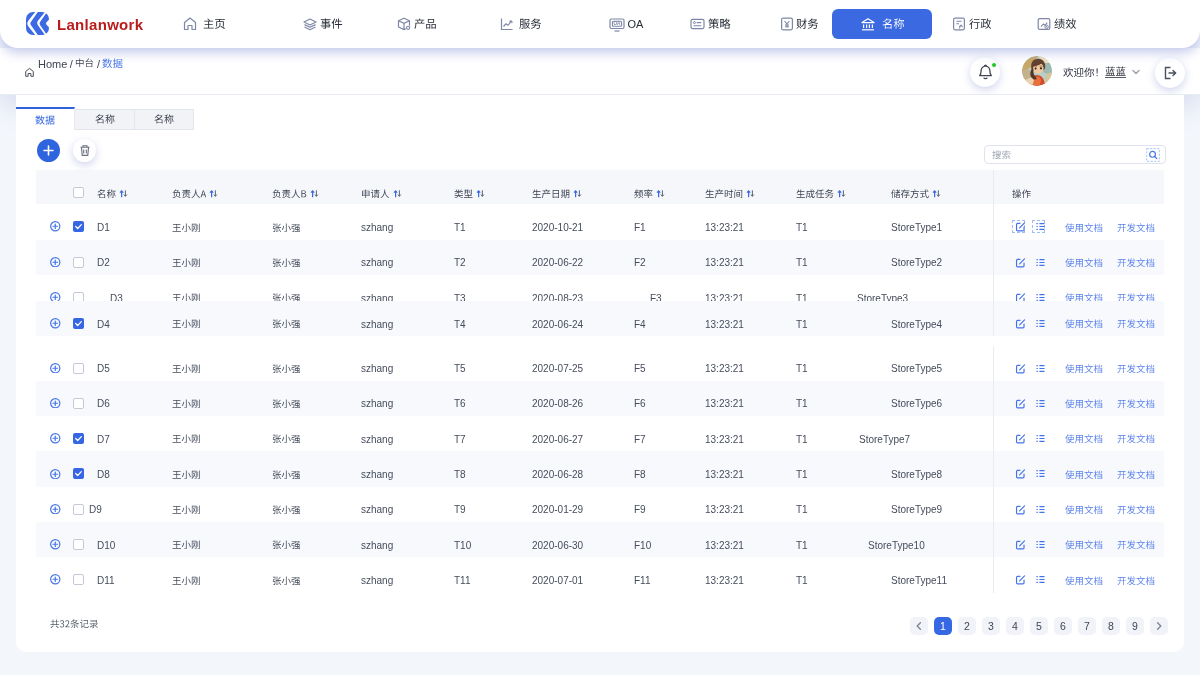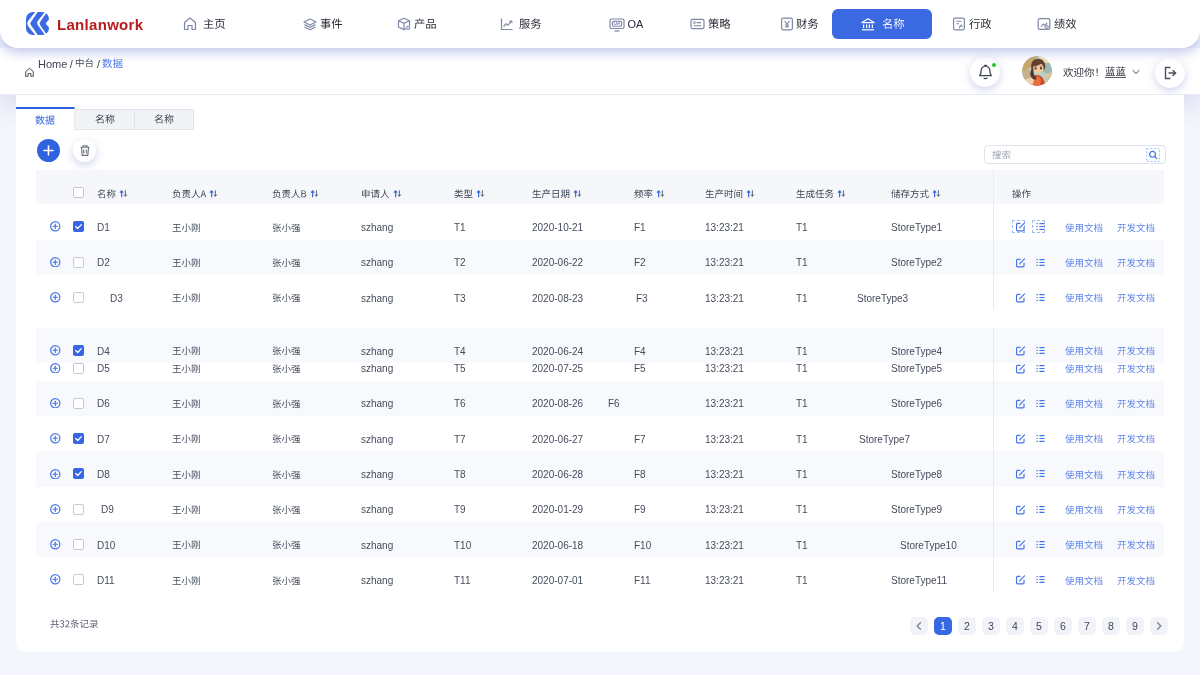--- a/index.html
+++ b/index.html
@@ -426,21 +426,21 @@
       </svg>
     </div>
 <div class="cell" style="left:236px;height:30.3px">
       <svg width="28.5" height="9.50" viewBox="0 -880 3000 1000">
         <use href="#t_zxq" fill="#454c5b"></use>
       </svg>
     </div>
 <div class="cell" style="left:325px;height:30.3px">szhang</div>
 <div class="cell" style="left:418px;height:30.3px">T3</div>
 <div class="cell" style="left:496px;height:30.3px">2020-08-23</div>
-<div class="cell" style="left:600px;height:30.3px">F3</div>
+<div class="cell" style="left:614px;height:30.3px">F3</div>
 <div class="cell" style="left:669px;height:30.3px">13:23:21</div>
 <div class="cell" style="left:760px;height:30.3px">T1</div>
 <div class="cell" style="left:821px;height:30.3px">StoreType3</div>
 <div style="position:absolute;left:957px;top:0;width:1px;height:35.3px;background:#e9ebf2"></div>
 <svg style="position:absolute;left:978.5px;top:17px" width="11" height="11" viewBox="0 0 15 15">
       <use href="#g_edit"></use>
     </svg>
 <svg style="position:absolute;left:998.7px;top:17px" width="11" height="11" viewBox="0 0 15 15">
       <use href="#g_list"></use>
     </svg>
@@ -448,21 +448,21 @@
       <svg width="38.0" height="9.50" viewBox="0 -880 4000 1000">
         <use href="#t_syd" fill="#5b82ea"></use>
       </svg>
     </div>
 <div class="cell" style="left:1081px;height:30.3px">
       <svg width="38.0" height="9.50" viewBox="0 -880 4000 1000">
         <use href="#t_kfd" fill="#5b82ea"></use>
       </svg>
     </div>
 </div>
-<div class="row shade" style="top:328px;height:35.3px;z-index:3">
+<div class="row shade" style="top:301px;height:35.3px;z-index:3">
 <svg style="position:absolute;left:14.2px;top:17.2px" width="10.5" height="10.5" viewBox="0 0 13 13">
       <use href="#g_plus"></use>
     </svg>
 <div style="position:absolute;left:37.3px;top:17px;width:11px;height:11px;border-radius:2px;background:#3666e3">
       <svg width="11" height="11" viewBox="0 0 14 14">
         <path d="M3.4 7 L6 9.6 L10.6 4.6" fill="none" stroke="#fff" stroke-width="1.6" stroke-linecap="round" stroke-linejoin="round"></path>
       </svg>
     </div>
 <div class="cell" style="left:61px;height:30.3px">D4</div>
 <div class="cell" style="left:136px;height:30.3px">
@@ -553,21 +553,21 @@
       </svg>
     </div>
 <div class="cell" style="left:236px;height:30.3px">
       <svg width="28.5" height="9.50" viewBox="0 -880 3000 1000">
         <use href="#t_zxq" fill="#454c5b"></use>
       </svg>
     </div>
 <div class="cell" style="left:325px;height:30.3px">szhang</div>
 <div class="cell" style="left:418px;height:30.3px">T6</div>
 <div class="cell" style="left:496px;height:30.3px">2020-08-26</div>
-<div class="cell" style="left:572px;height:30.3px">F6</div>
+<div class="cell" style="left:598px;height:30.3px">F6</div>
 <div class="cell" style="left:669px;height:30.3px">13:23:21</div>
 <div class="cell" style="left:760px;height:30.3px">T1</div>
 <div class="cell" style="left:855px;height:30.3px">StoreType6</div>
 <div style="position:absolute;left:957px;top:0;width:1px;height:35.3px;background:#e9ebf2"></div>
 <svg style="position:absolute;left:978.5px;top:17px" width="11" height="11" viewBox="0 0 15 15">
       <use href="#g_edit"></use>
     </svg>
 <svg style="position:absolute;left:998.7px;top:17px" width="11" height="11" viewBox="0 0 15 15">
       <use href="#g_list"></use>
     </svg>
@@ -670,21 +670,21 @@
       <svg width="38.0" height="9.50" viewBox="0 -880 4000 1000">
         <use href="#t_kfd" fill="#5b82ea"></use>
       </svg>
     </div>
 </div>
 <div class="row" style="top:486.7px;height:35.3px;z-index:3">
 <svg style="position:absolute;left:14.2px;top:17.2px" width="10.5" height="10.5" viewBox="0 0 13 13">
       <use href="#g_plus"></use>
     </svg>
 <div style="position:absolute;left:37.3px;top:17px;width:11px;height:11px;border:1px solid #c3c9d6;border-radius:2px;background:#fff"></div>
-<div class="cell" style="left:65px;height:30.3px">D9</div>
+<div class="cell" style="left:53px;height:30.3px">D9</div>
 <div class="cell" style="left:136px;height:30.3px">
       <svg width="28.5" height="9.50" viewBox="0 -880 3000 1000">
         <use href="#t_wxg" fill="#454c5b"></use>
       </svg>
     </div>
 <div class="cell" style="left:236px;height:30.3px">
       <svg width="28.5" height="9.50" viewBox="0 -880 3000 1000">
         <use href="#t_zxq" fill="#454c5b"></use>
       </svg>
     </div>
@@ -724,25 +724,25 @@
         <use href="#t_wxg" fill="#454c5b"></use>
       </svg>
     </div>
 <div class="cell" style="left:236px;height:30.3px">
       <svg width="28.5" height="9.50" viewBox="0 -880 3000 1000">
         <use href="#t_zxq" fill="#454c5b"></use>
       </svg>
     </div>
 <div class="cell" style="left:325px;height:30.3px">szhang</div>
 <div class="cell" style="left:418px;height:30.3px">T10</div>
-<div class="cell" style="left:496px;height:30.3px">2020-06-18</div>
+<div class="cell" style="left:496px;height:30.3px">2020-06-30</div>
 <div class="cell" style="left:598px;height:30.3px">F10</div>
 <div class="cell" style="left:669px;height:30.3px">13:23:21</div>
 <div class="cell" style="left:760px;height:30.3px">T1</div>
-<div class="cell" style="left:864px;height:30.3px">StoreType10</div>
+<div class="cell" style="left:832px;height:30.3px">StoreType10</div>
 <div style="position:absolute;left:957px;top:0;width:1px;height:35.3px;background:#e9ebf2"></div>
 <svg style="position:absolute;left:978.5px;top:17px" width="11" height="11" viewBox="0 0 15 15">
       <use href="#g_edit"></use>
     </svg>
 <svg style="position:absolute;left:998.7px;top:17px" width="11" height="11" viewBox="0 0 15 15">
       <use href="#g_list"></use>
     </svg>
 <div class="cell" style="left:1029px;height:30.3px">
       <svg width="38.0" height="9.50" viewBox="0 -880 4000 1000">
         <use href="#t_syd" fill="#5b82ea"></use>

